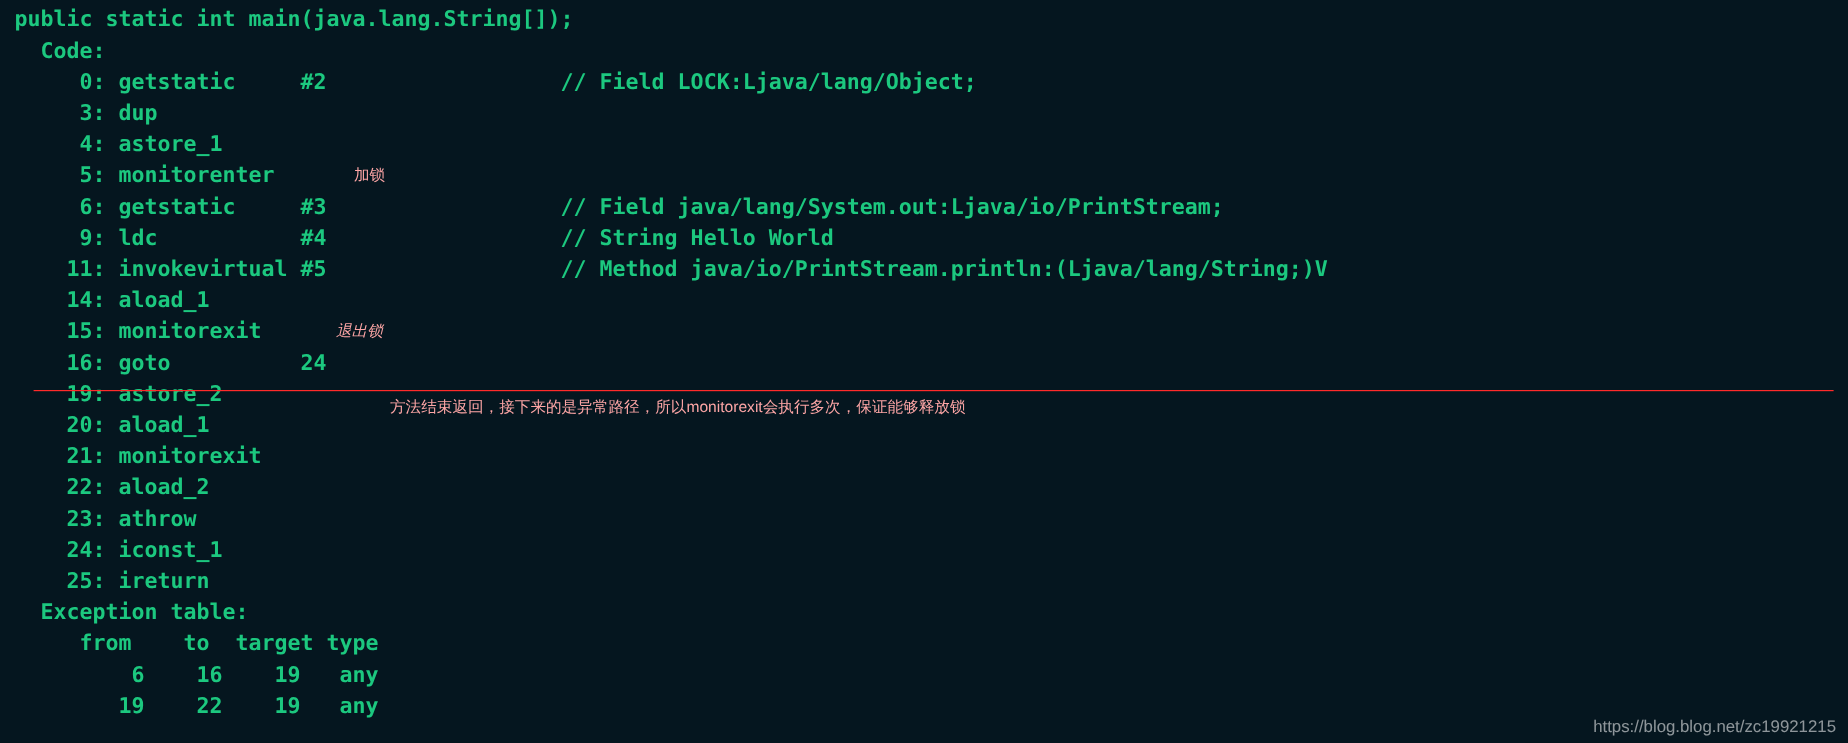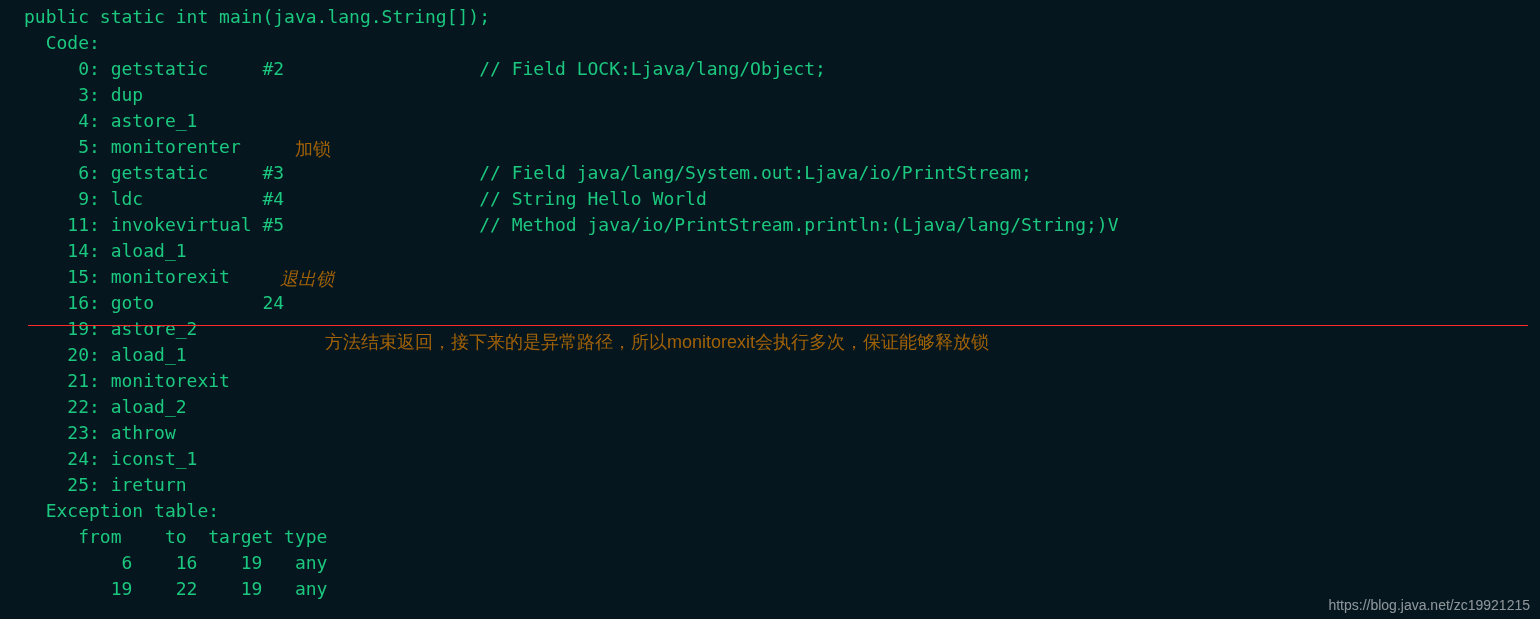--- a/index.html
+++ b/index.html
@@ -9,29 +9,30 @@
     height: 619px;
     background: #05161f;
     font-family: "Courier New", Consolas, monospace;
     font-size: 18px;
     color: #1cc87f;
     overflow: hidden;
     position: relative;
   }
   pre {
     margin: 0;
-    padding: 4px 0 0 24px;
+    padding: 4px 0 0 12px;
     line-height: 26px;
     white-space: pre;
+    font-weight: bold;
   }
   .anno {
     position: absolute;
-    color: #a16207;
+    color: #fca5a5;
     font-family: "Microsoft YaHei", Arial, sans-serif;
-    font-size: 18px;
+    font-size: 13px;
     white-space: nowrap;
   }
   .sep {
     position: absolute;
     left: 28px;
     width: 1500px;
     top: 325px;
     border-top: 1.5px solid #ff2a2a;
   }
   .watermark {
@@ -71,13 +72,13 @@
         19    22    19   any</pre>
 
 <span class="anno" style="left:295px; top:137px;">加锁</span>
 
 <span class="anno" style="left:280px; top:267px;font-style:italic;">退出锁</span>
 
 <div class="sep"></div>
 
 <span class="anno" style="left:325px; top:330px;">方法结束返回，接下来的是异常路径，所以monitorexit会执行多次，保证能够释放锁</span>
 
-<span class="watermark">https://blog.java.net/zc19921215</span>
+<span class="watermark">https://blog.blog.net/zc19921215</span>
 
 </body></html>

